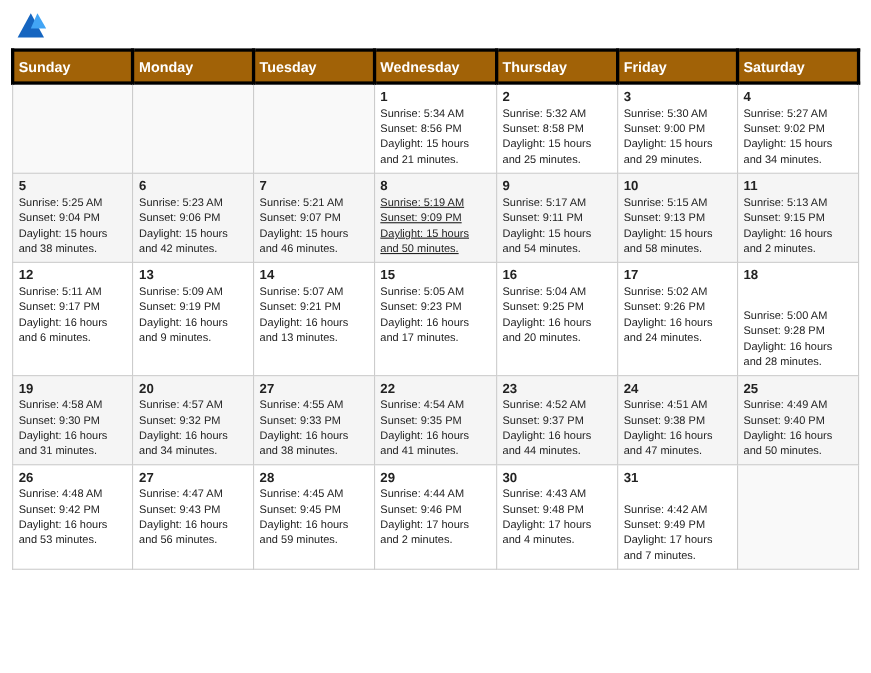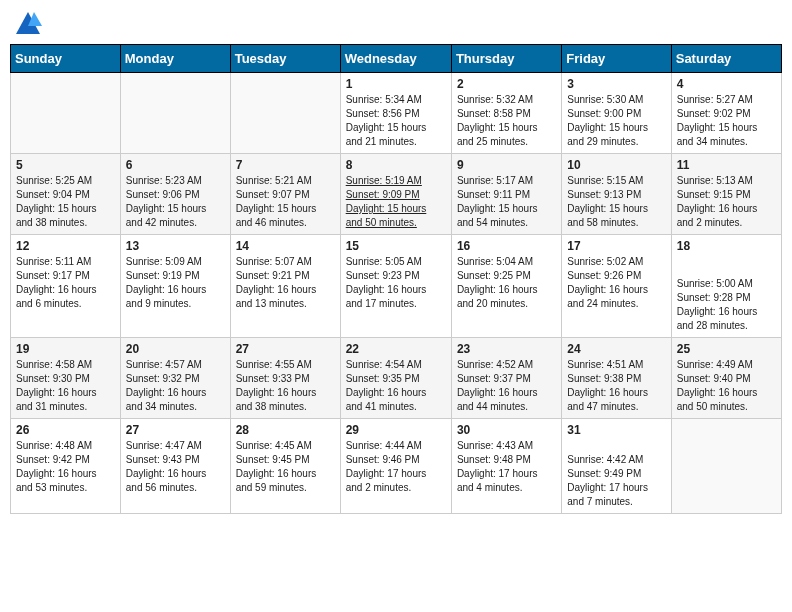--- a/index.html
+++ b/index.html
@@ -53,26 +53,26 @@
       font-size: 16px;
       color: #333;
       font-weight: 600;
     }
     .calendar {
       width: 100%;
       border-collapse: collapse;
       border: 1px solid #ccc;
     }
     .calendar th {
-      background-color: #0369a1;
+      background-color: #a16207;
       color: #fff;
       padding: 6px 4px;
       font-size: 13px;
       text-align: left;
-      border: 1px solid #000000;
+      border: 3px solid #000000;
     }
     .calendar td {
       vertical-align: top;
       padding: 4px 5px;
       border: 1px solid #ccc;
       font-size: 11px;
       color: #222;
       width: 113px;
       min-height: 80px;
       background: #fff;

